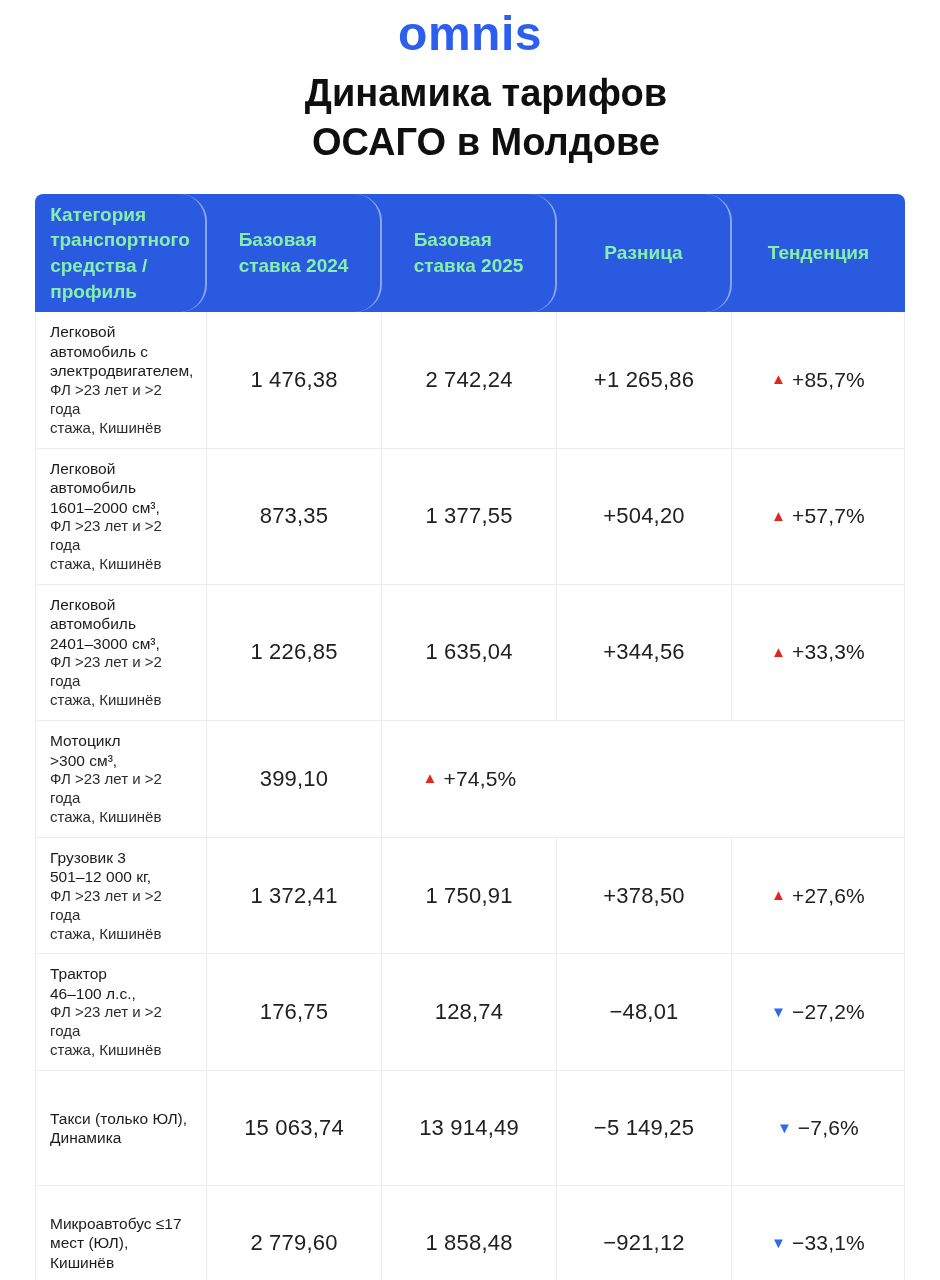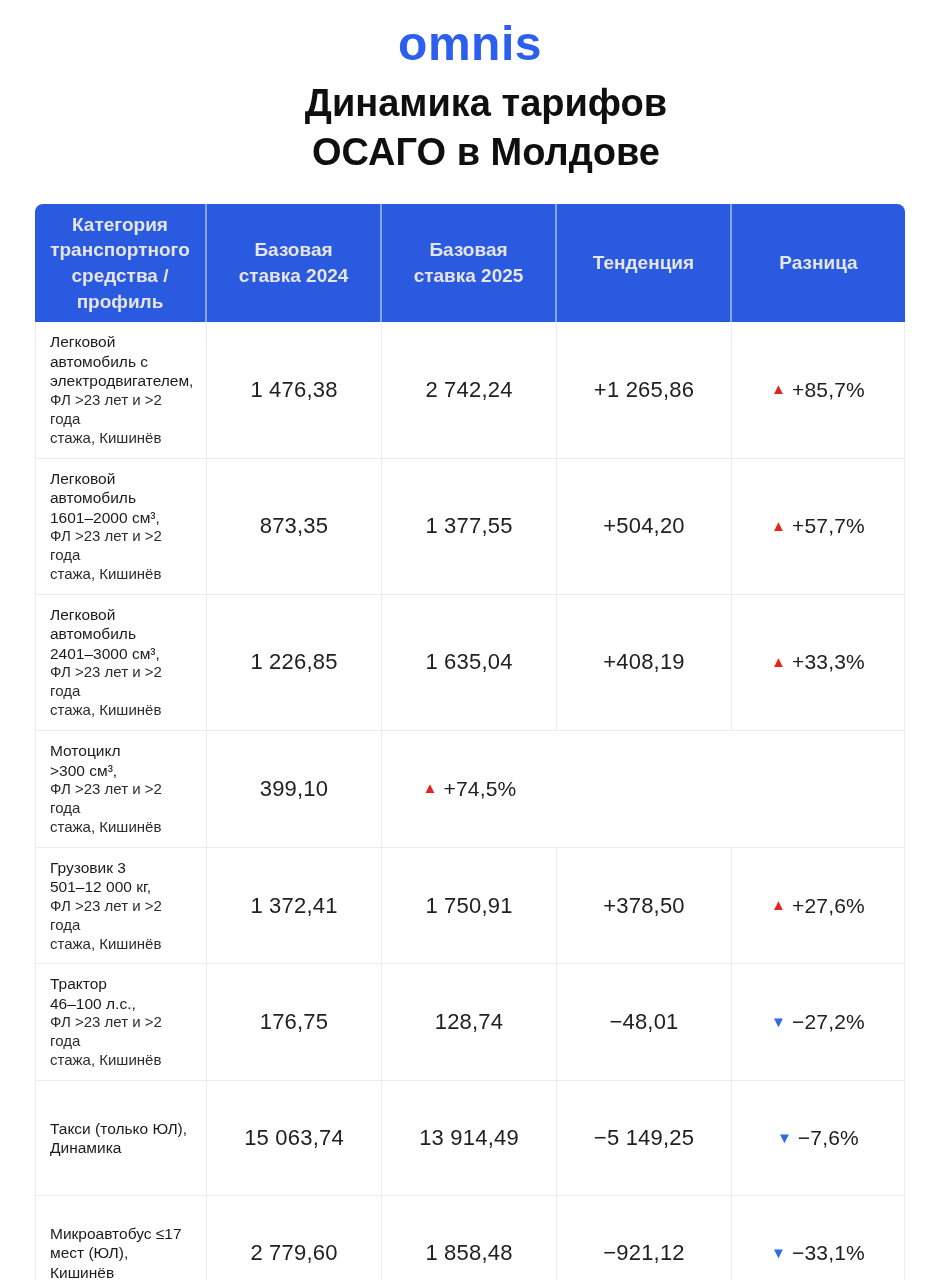--- a/index.html
+++ b/index.html
@@ -9,21 +9,21 @@
     height: 1280px;
     background: #ffffff;
     font-family: "Liberation Sans", "DejaVu Sans", sans-serif;
     color: #1d1d1f;
     overflow: hidden;
   }
   .page { width: 940px; height: 1280px; position: relative; }
 
   .logo {
     text-align: center;
-    padding-top: 16px;
+    padding-top: 6px;
     font-size: 48px;
     font-weight: 800;
     letter-spacing: 0.5px;
     color: #2d5fee;
   }
   .title {
     text-align: center;
     margin-top: 8px;
     font-size: 38px;
     line-height: 1.3;
@@ -42,29 +42,30 @@
     grid-template-columns: 172px 175px 175px 175px 173px;
     background: #2a5ae0;
     border-radius: 8px 8px 0 0;
     overflow: hidden;
   }
   .th {
     min-height: 118px;
     display: flex;
     align-items: center;
     justify-content: center;
-    text-align: center;
-    color: #e5e5e5;
+    text-align: left;
+    color: #86efac;
     font-weight: 700;
     font-size: 19px;
     line-height: 1.35;
     white-space: pre-line;
     border-right: 2px solid rgba(255,255,255,0.45);
     padding: 8px 6px;
     box-sizing: border-box;
+    border-radius: 27px;
   }
   .th:last-child { border-right: none; }
 
   .tbody {
     border: 1px solid #ececec;
     border-top: none;
     box-sizing: border-box;
   }
   .row {
     display: grid;
@@ -134,22 +135,22 @@
 
     <div class="thead" style="background: rgb(42, 90, 224);">
       <div class="th">Категория
 транспортного
 средства /
 профиль</div>
       <div class="th">Базовая
 ставка 2024</div>
       <div class="th">Базовая
 ставка 2025</div>
+      <div class="th">Разница</div>
       <div class="th">Тенденция</div>
-      <div class="th">Разница</div>
     </div>
 
     <div class="tbody">
 
       <div class="row">
         <div class="cell cat">
           <div class="cat-name">Легковой
 автомобиль с
 электродвигателем,</div>
           <div class="cat-profile">ФЛ &gt;23 лет и &gt;2 года
@@ -184,21 +185,21 @@
       <div class="row">
         <div class="cell cat">
           <div class="cat-name">Легковой
 автомобиль
 2401–3000 см³,</div>
           <div class="cat-profile">ФЛ &gt;23 лет и &gt;2 года
 стажа, Кишинёв</div>
         </div>
         <div class="cell num">1 226,85</div>
         <div class="cell num">1 635,04</div>
-        <div class="cell num">+408,19</div>
+        <div class="cell num">+344,56</div>
         <div class="cell trend">
           <span class="tri" style="color: rgb(227, 38, 29);">▲</span>
           <span class="trend-val">+33,3%</span>
         </div>
       </div>
 
       <div class="row">
         <div class="cell cat">
           <div class="cat-name">Мотоцикл
 &gt;300 см³,</div>

